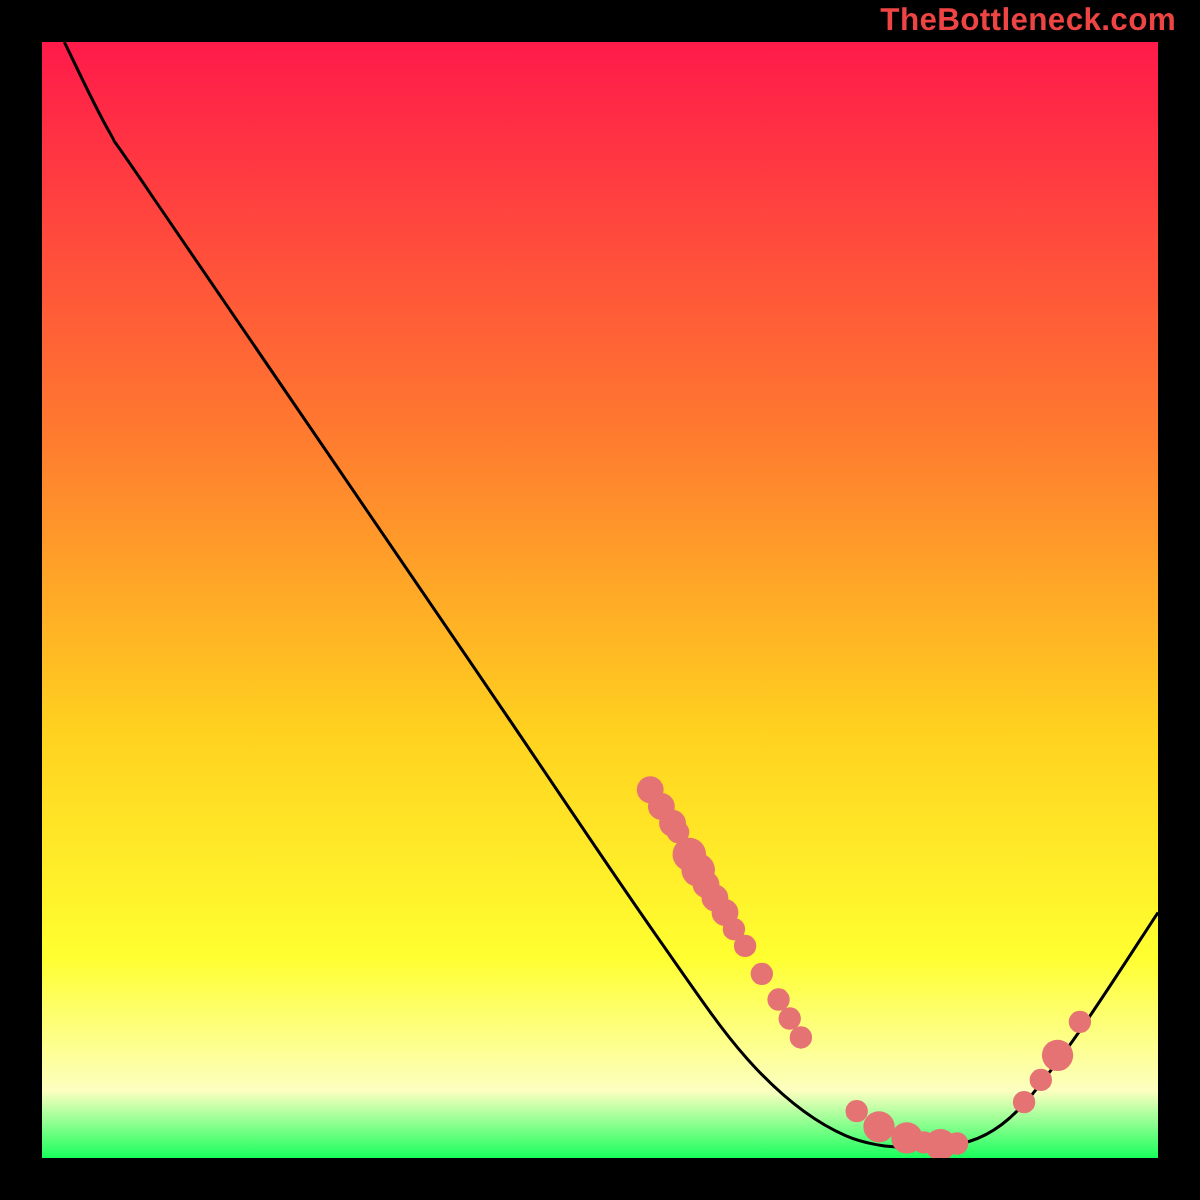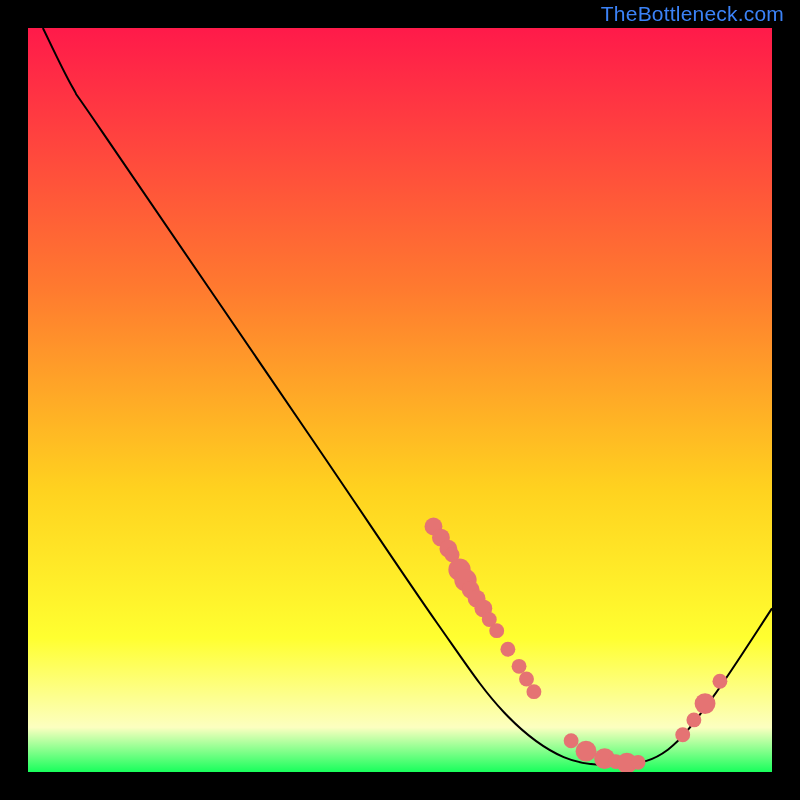--- a/index.html
+++ b/index.html
@@ -31,22 +31,22 @@
     width: 100%;
     height: 100%;
     pointer-events: none;
   }
   .watermark {
     position: absolute;
     top: 2px;
     right: 16px;
     font-family: Arial, Helvetica, sans-serif;
     font-size: 21px;
-    font-weight: normal;
-    color: #3b82f6;
+    font-weight: bold;
+    color: #ef4444;
     letter-spacing: 0.2px;
     user-select: none;
     margin-left: 26px;
   }
 </style>
 </head>
 <body>
 
 <div class="watermark">TheBottleneck.com</div>
 

